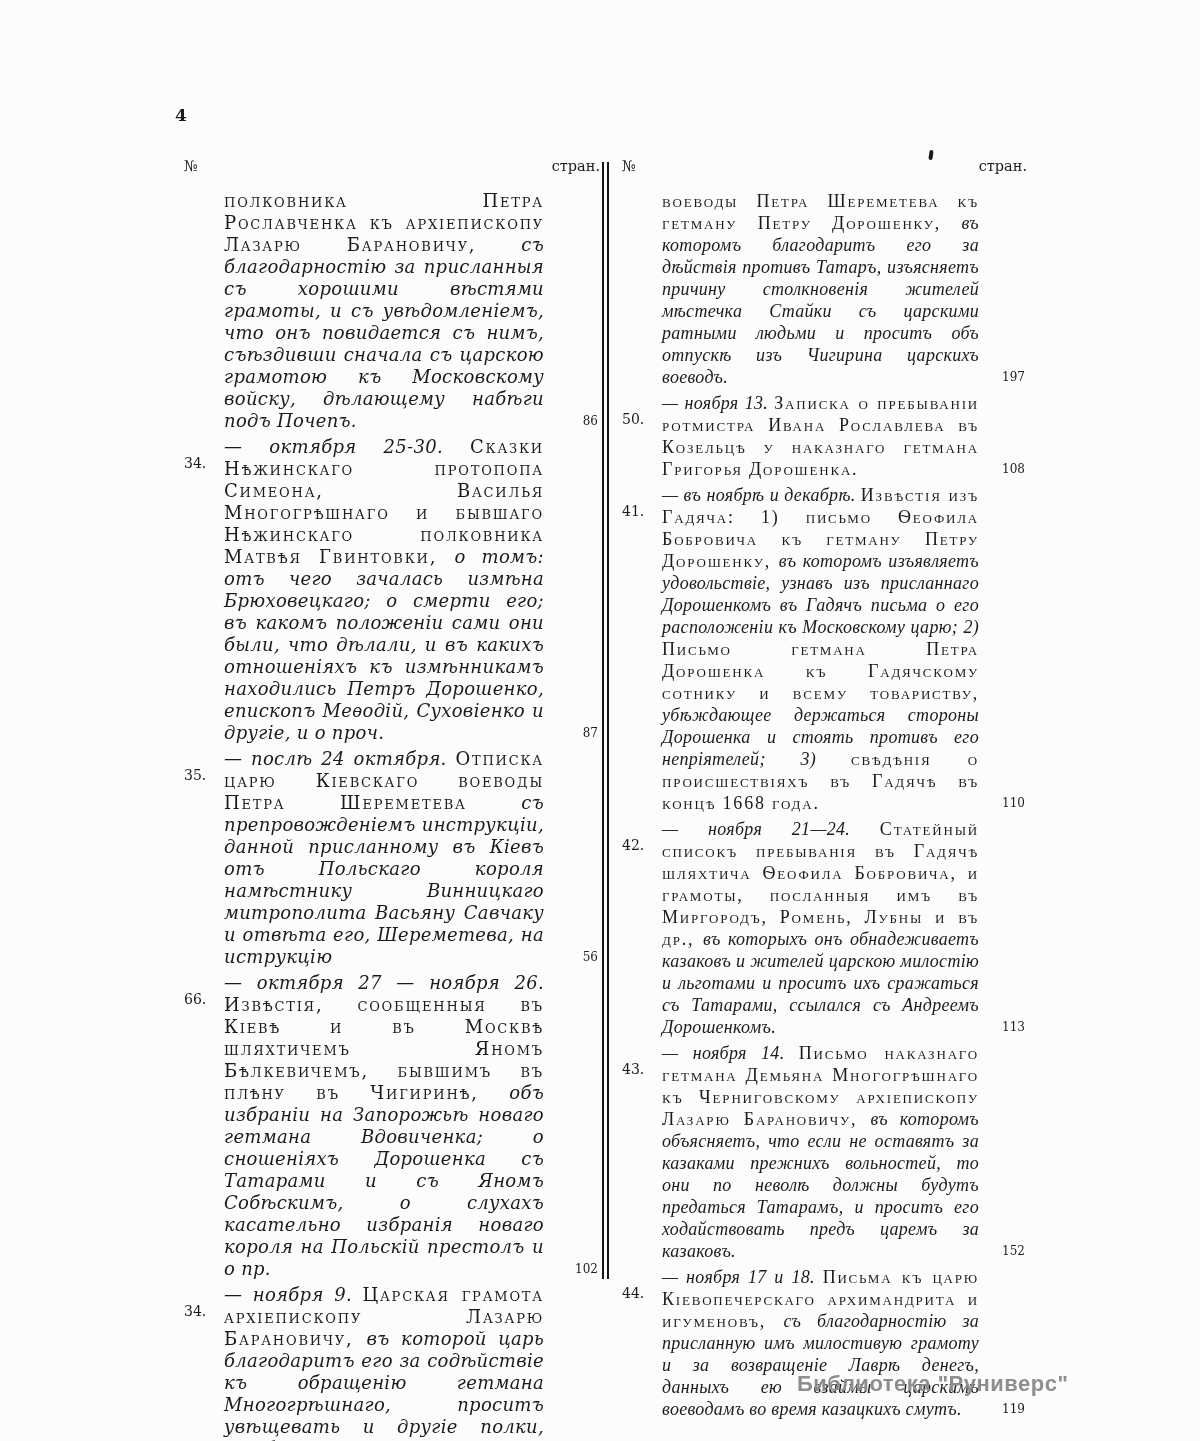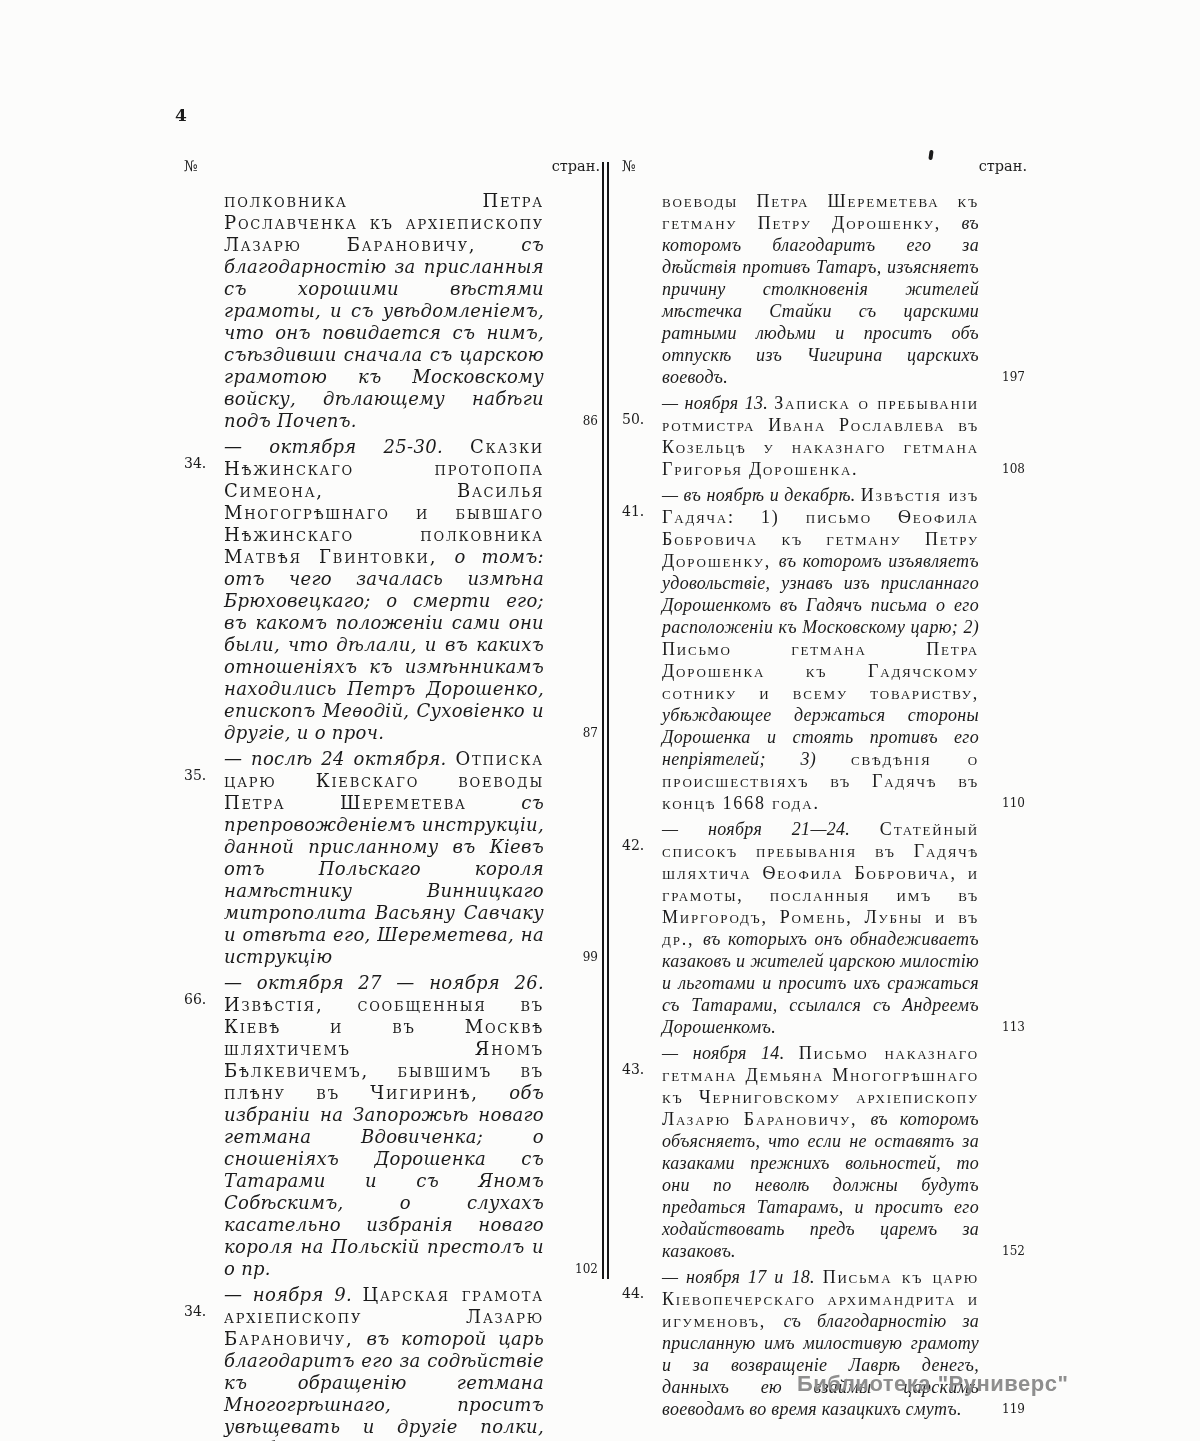--- a/index.html
+++ b/index.html
@@ -80,21 +80,21 @@
       <span class="pageno">86</span>
     </div>
     <div class="entry">
       <span class="enum">34.</span>
       <p class="body"><span class="seg-it">— октября 25-30. </span><span class="seg-caps">Сказки Нѣжинскаго протопопа Симеона, Василья Многогрѣшнаго и бывшаго Нѣжинскаго полковника Матвѣя Гвинтовки, </span><span class="seg-it">о томъ: отъ чего зачалась измѣна Брюховецкаго; о смерти его; въ какомъ положеніи сами они были, что дѣлали, и въ какихъ отношеніяхъ къ измѣнникамъ находились Петръ Дорошенко, епископъ Меѳодій, Суховіенко и другіе, и о проч.</span></p>
       <span class="pageno">87</span>
     </div>
     <div class="entry">
       <span class="enum">35.</span>
       <p class="body"><span class="seg-it">— послѣ 24 октября. </span><span class="seg-caps">Отписка царю Кіевскаго воеводы Петра Шереметева </span><span class="seg-it">съ препровожденіемъ инструкціи, данной присланному въ Кіевъ отъ Польскаго короля намѣстнику Винницкаго митрополита Васьяну Савчаку и отвѣта его, Шереметева, на иструкцію</span></p>
-      <span class="pageno">99</span>
+      <span class="pageno">56</span>
     </div>
     <div class="entry">
       <span class="enum">66.</span>
       <p class="body"><span class="seg-it">— октября 27 — ноября 26. </span><span class="seg-caps">Извѣстія, сообщенныя въ Кіевѣ и въ Москвѣ шляхтичемъ Яномъ Бѣлкевичемъ, бывшимъ въ плѣну въ Чигиринѣ, </span><span class="seg-it">объ избраніи на Запорожьѣ новаго гетмана Вдовиченка; о сношеніяхъ Дорошенка съ Татарами и съ Яномъ Собѣскимъ, о слухахъ касательно избранія новаго короля на Польскій престолъ и о пр.</span></p>
       <span class="pageno">102</span>
     </div>
     <div class="entry">
       <span class="enum">34.</span>
       <p class="body"><span class="seg-it">— ноября 9. </span><span class="seg-caps">Царская грамота архіепископу Лазарю Барановичу, </span><span class="seg-it">въ которой царь благодаритъ его за содѣйствіе къ обращенію гетмана Многогрѣшнаго, проситъ увѣщевать и другіе полки, чтобы также покорились Россіи, и освободить заключенныхъ въ Мгарскомъ Лубенскомъ монастырѣ воеводъ: Глуховскаго Мирона Кологривова и Сосницкаго Василья Лихачова.</span></p>
       <span class="pageno">106</span>

